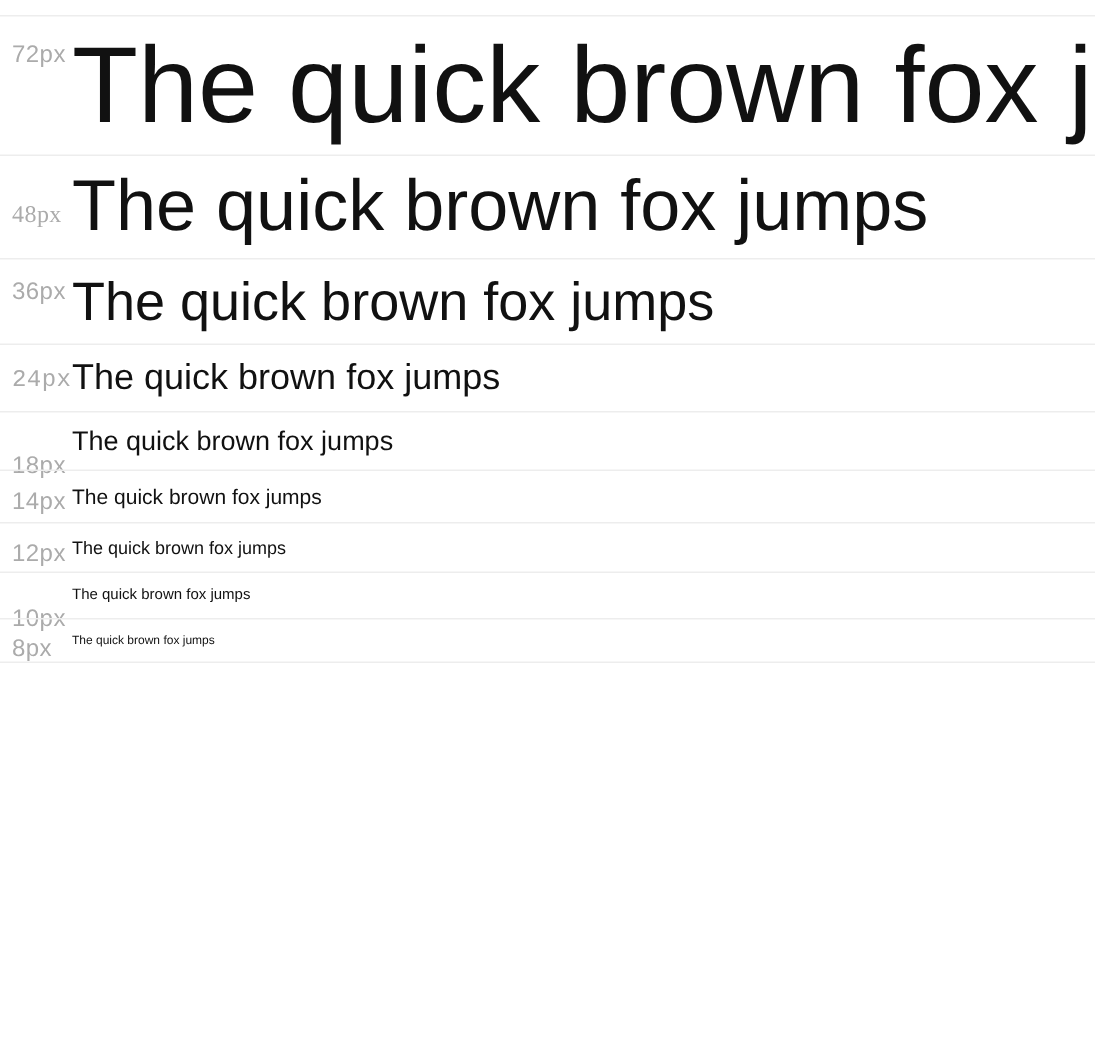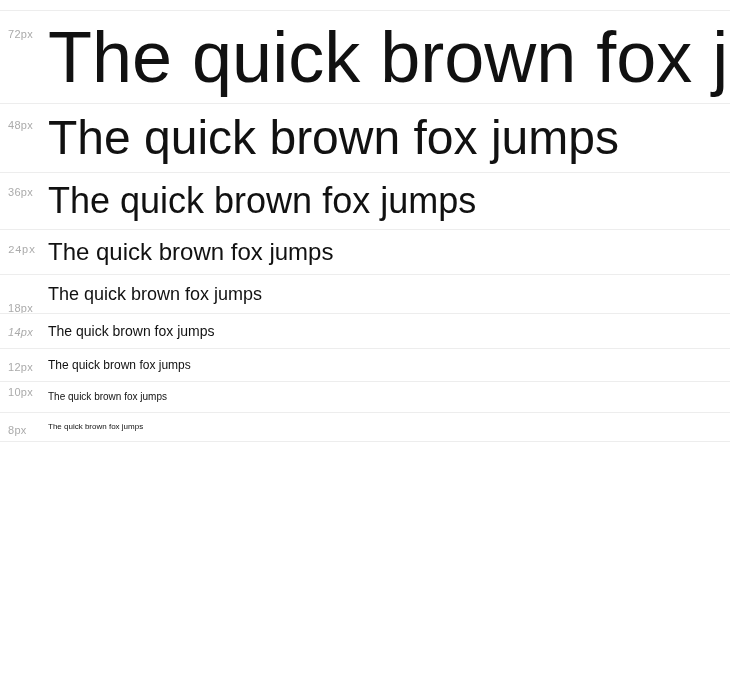--- a/index.html
+++ b/index.html
@@ -18,40 +18,40 @@
     border-bottom: 1px solid #ededed;
   }
   .row {
     position: relative;
     border-top: 1px solid #ededed;
     padding: 10px 0;
   }
   .size-label {
     position: absolute;
     left: 8px;
-    font-size: 11px;
+    font-size: 16px;
     letter-spacing: 0.3px;
     color: #ababab;
   }
   .sample {
     margin-left: 48px;
     line-height: 1;
     white-space: nowrap;
     color: #111111;
     font-weight: 400;
   }
   
   .s72 .sample { font-size: 72px; }  .s72 .size-label { top: 17px; }
-  .s48 .sample { font-size: 48px; }  .s48 .size-label { top: 15px; }
+  .s48 .sample { font-size: 48px; }  .s48 .size-label { top: 31px; font-family: Liberation Serif, serif; }
   .s36 .sample { font-size: 36px; }  .s36 .size-label { top: 13px; }
   .s24 .sample { font-size: 24px; }  .s24 .size-label { top: 14px; font-family: Liberation Mono, monospace; }
   .s18 .sample { font-size: 18px; }  .s18 .size-label { top: 27px; }
-  .s14 .sample { font-size: 14px; }  .s14 .size-label { top: 12px; font-style: italic; }
+  .s14 .sample { font-size: 14px; }  .s14 .size-label { top: 12px; }
   .s12 .sample { font-size: 12px; }  .s12 .size-label { top: 12px; }
-  .s10 .sample { font-size: 10px; }  .s10 .size-label { top: 4px; }
+  .s10 .sample { font-size: 10px; }  .s10 .size-label { top: 22px; }
   .s8  .sample { font-size: 8px;  }  .s8  .size-label { top: 11px; }
 </style>
 </head>
 <body>
 
 <div class="waterfall">
 
   <div class="row s72">
     <span class="size-label">72px</span>
     <div class="sample">The quick brown fox jumps</div>

